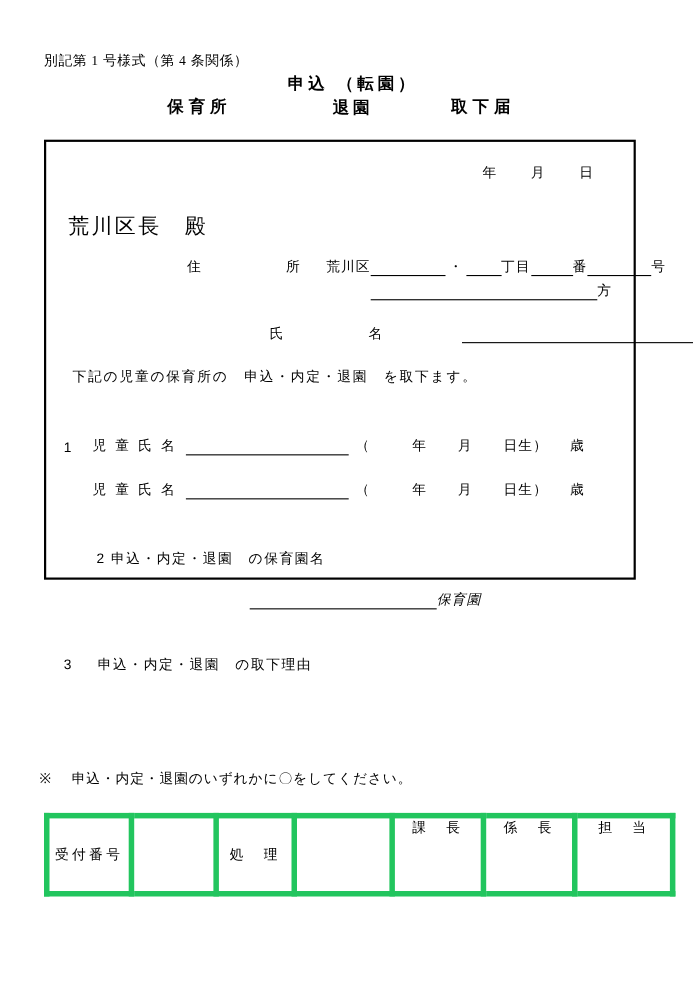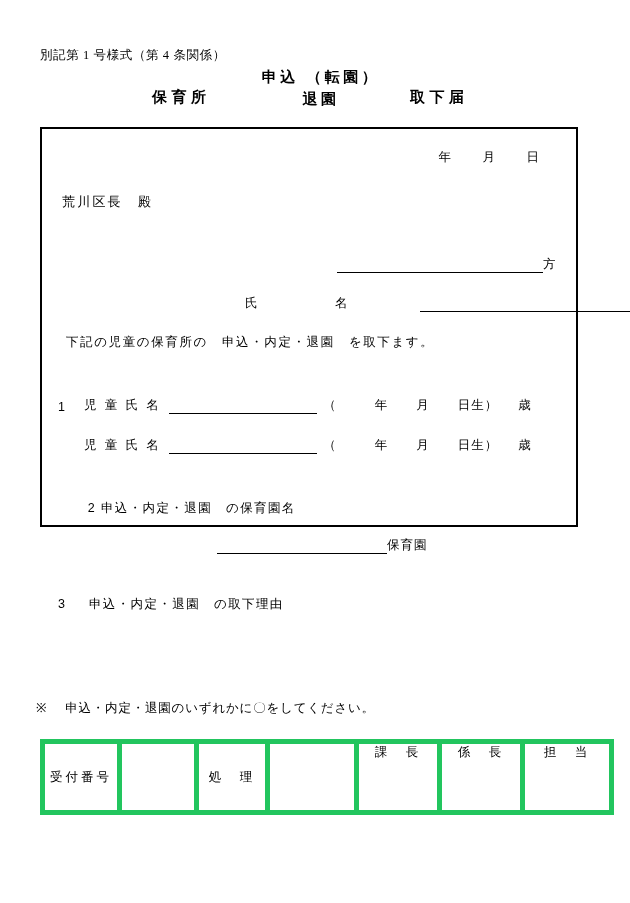--- a/index.html
+++ b/index.html
@@ -94,21 +94,21 @@
     letter-spacing: 1px;
     white-space: nowrap;
   }
   .date-line span { margin-left: 26px; }
   .date-line span:first-child { margin-left: 0; }
 
   .addressee {
     position: absolute;
     left: 20px;
     top: 64px;
-    font-size: 13px;
+    font-size: 19px;
     letter-spacing: 2.2px;
     white-space: nowrap;
   }
 
   
   .addr-row {
     position: absolute;
     left: 128px;
     top: 105px;
     font-size: 12.5px;
@@ -180,26 +180,27 @@
   .child-label { letter-spacing: 2.4px; margin-right: 8px; }
   .b-child { width: 148px; margin-right: 6px; }
   .paren-block { letter-spacing: 1px; }
   .sp-wide { display: inline-block; width: 38px; }
   .sp-mid { display: inline-block; width: 28px; }
   .sp-sm { display: inline-block; width: 20px; }
 
   .item2 { left: 28px; top: 371px; letter-spacing: 1.4px; text-align: right; }
   .item2line {
     position: absolute;
-    left: 175px;
+    left: 185px;
     top: 408px;
     font-size: 12.5px;
     white-space: nowrap;
     display: flex;
     align-items: flex-end;
+    font-style: italic;
   }
   .b-en { width: 170px; }
 
   .item3 { left: 16px; top: 467px; letter-spacing: 1.4px; }
 
   
   .note {
     position: absolute;
     left: 36px;
     top: 699px;
@@ -257,20 +258,32 @@
   <div class="main-box">
 
     <div class="date-line">
       <span>年</span>
       <span>月</span>
       <span>日</span>
     </div>
 
     <div class="addressee">荒川区長　殿</div>
 
+    <div class="addr-row">
+      <span class="lbl-sp">住　　　所</span>
+      <span class="ku">荒川区</span>
+      <span class="blank b1"></span>
+      <span class="dot-sep">・</span>
+      <span class="blank b2"></span>
+      <span class="unit">丁目</span>
+      <span class="blank b3"></span>
+      <span class="unit">番</span>
+      <span class="blank b4"></span>
+      <span class="unit">号</span>
+    </div>
 
     <div class="addr-row2">
       <span class="blank b-long"></span>
       <span class="unit">方</span>
     </div>
 
     <div class="name-row">
       <span class="lbl-sp">氏　　　名</span>
       <span class="blank b-name"></span>
     </div>

